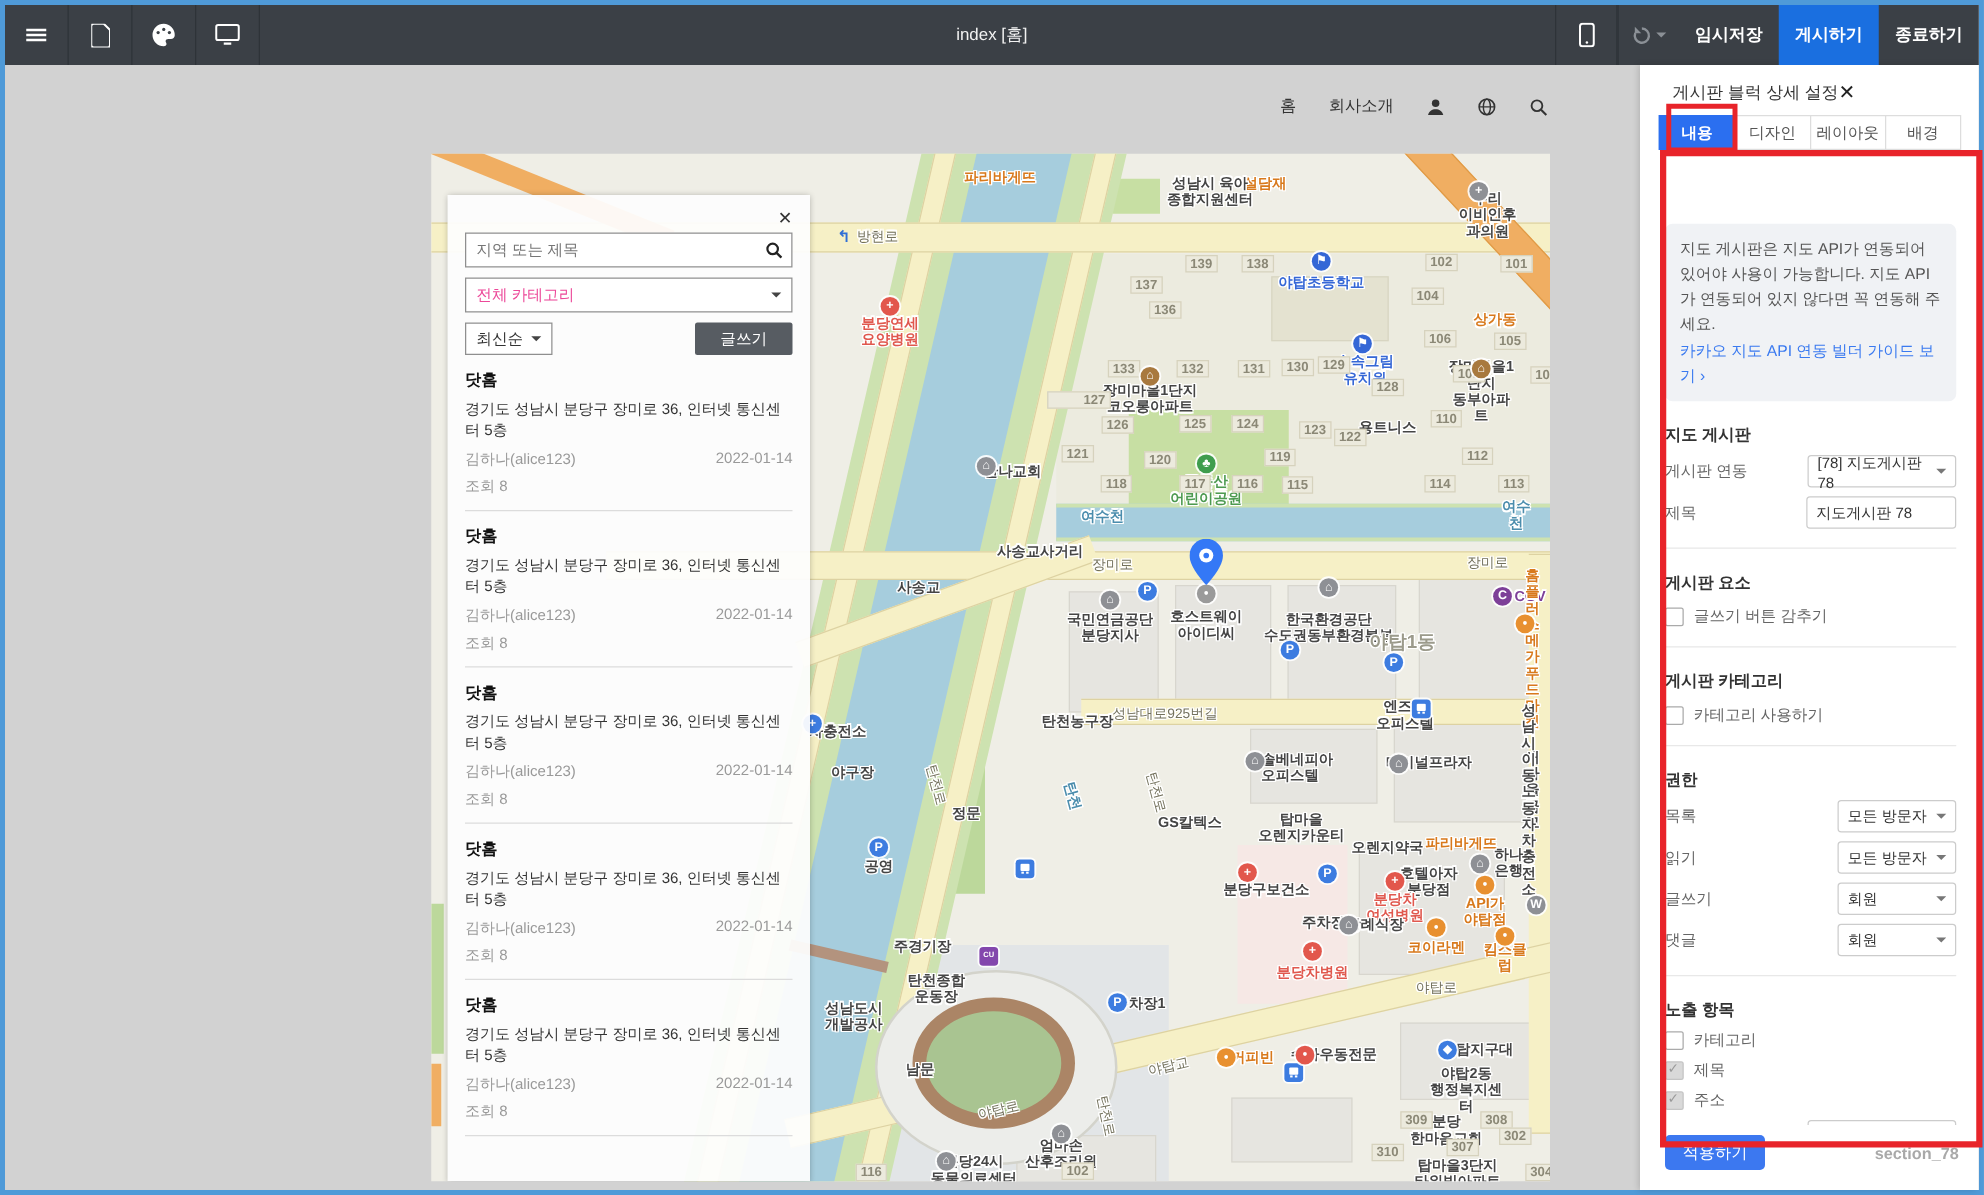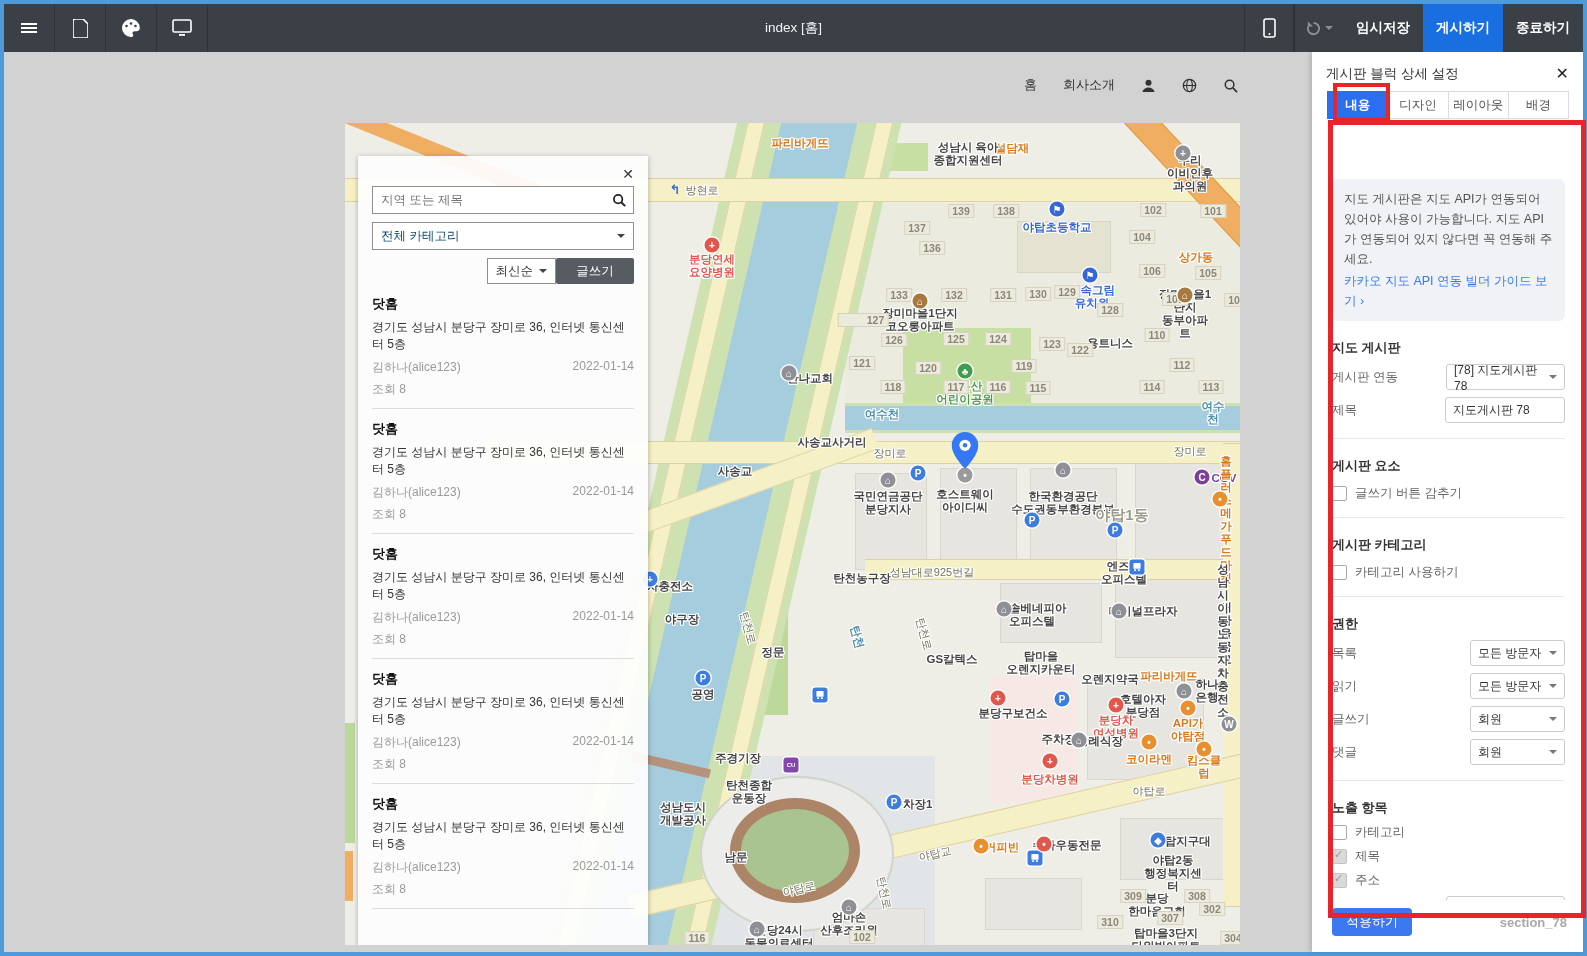--- a/index.html
+++ b/index.html
@@ -50,38 +50,38 @@
 
   
   .board{position:absolute;left:13px;top:33px;width:290px;bottom:0;background:rgba(253,253,253,.94);
     box-shadow:0 1px 5px rgba(0,0,0,.3);padding:10px 14px;box-sizing:border-box;}
   .board-close{text-align:right;font-size:14px;font-weight:700;color:#333;cursor:pointer;height:18px;}
   .b-search{display:flex;align-items:center;border:1px solid #8f8f8f;background:#fff;height:26px;margin-top:2px;}
   .b-search input{flex:1;border:0;outline:0;padding:0 8px;font-size:12.5px;color:#333;background:transparent;
     font-family:inherit;}
   .b-search svg{margin-right:7px;}
   .b-select{display:flex;align-items:center;border:1px solid #8f8f8f;background:#fff;height:26px;margin-top:8px;
-    padding:0 8px;font-size:12.5px;color:#0c4a6e;cursor:pointer;}
+    padding:0 8px;font-size:12.5px;color:#ec4899;cursor:pointer;}
   .b-select .sp{flex:1;}
   .tri{width:0;height:0;border:4.5px solid transparent;border-top-color:#444;margin-top:4px;}
-  .b-row{display:flex;align-items:center;justify-content:flex-end;margin-top:8px;}
+  .b-row{display:flex;align-items:center;justify-content:space-between;margin-top:8px;}
   .b-sort{display:flex;align-items:center;border:1px solid #8f8f8f;background:#fff;height:24px;padding:0 8px;
     font-size:12.5px;color:#333;gap:6px;cursor:pointer;}
   .b-write{background:#575c62;color:#fff;font-size:12.5px;height:26px;width:78px;display:flex;align-items:center;
     justify-content:center;border-radius:2px;cursor:pointer;}
   .post{padding:11px 0 10px;border-bottom:1px solid #dcdcdc;cursor:pointer;}
   .post .t{font-size:13px;font-weight:700;color:#111;}
   .post .a{font-size:12px;color:#333;margin-top:6px;}
   .post .m{display:flex;justify-content:space-between;font-size:12px;color:#999;margin-top:6px;}
   .post .v{font-size:12px;color:#999;margin-top:5px;}
 
   
   .panel{position:absolute;left:1308px;top:48px;width:271px;height:900px;background:#fff;
     box-shadow:-2px 0 5px rgba(0,0,0,.15);box-sizing:border-box;}
-  .p-head{display:flex;align-items:center;justify-content:space-between;padding:12px 14px 8px;}
+  .p-head{display:flex;align-items:center;padding:12px 26px 8px;}
   .p-title{font-size:13.5px;color:#333;}
   .p-close{font-size:16px;font-weight:700;color:#222;cursor:pointer;}
   .p-tabs{display:flex;padding:0 14px 0 16px;}
   .p-tab{flex:1;height:26px;border:1px solid #ddd;margin-left:-1px;display:flex;align-items:center;justify-content:center;
     font-size:12.5px;color:#555;background:#fff;cursor:pointer;}
   .p-tab.active{background:#2b6ff0;border-color:#2b6ff0;color:#fff;font-weight:700;}
   .p-body{position:absolute;top:113px;bottom:52px;left:0;right:0;overflow:hidden;padding:0 18px 0 20px;}
   .notice{background:#f0f2f5;border-radius:6px;padding:10px 12px;margin-top:14px;font-size:12.5px;color:#555;line-height:20px;}
   .notice a{color:#3a7af0;text-decoration:none;cursor:pointer;display:inline-block;margin-top:2px;}
   .sec-h{font-size:13px;font-weight:700;color:#333;margin:18px 0 4px;}

